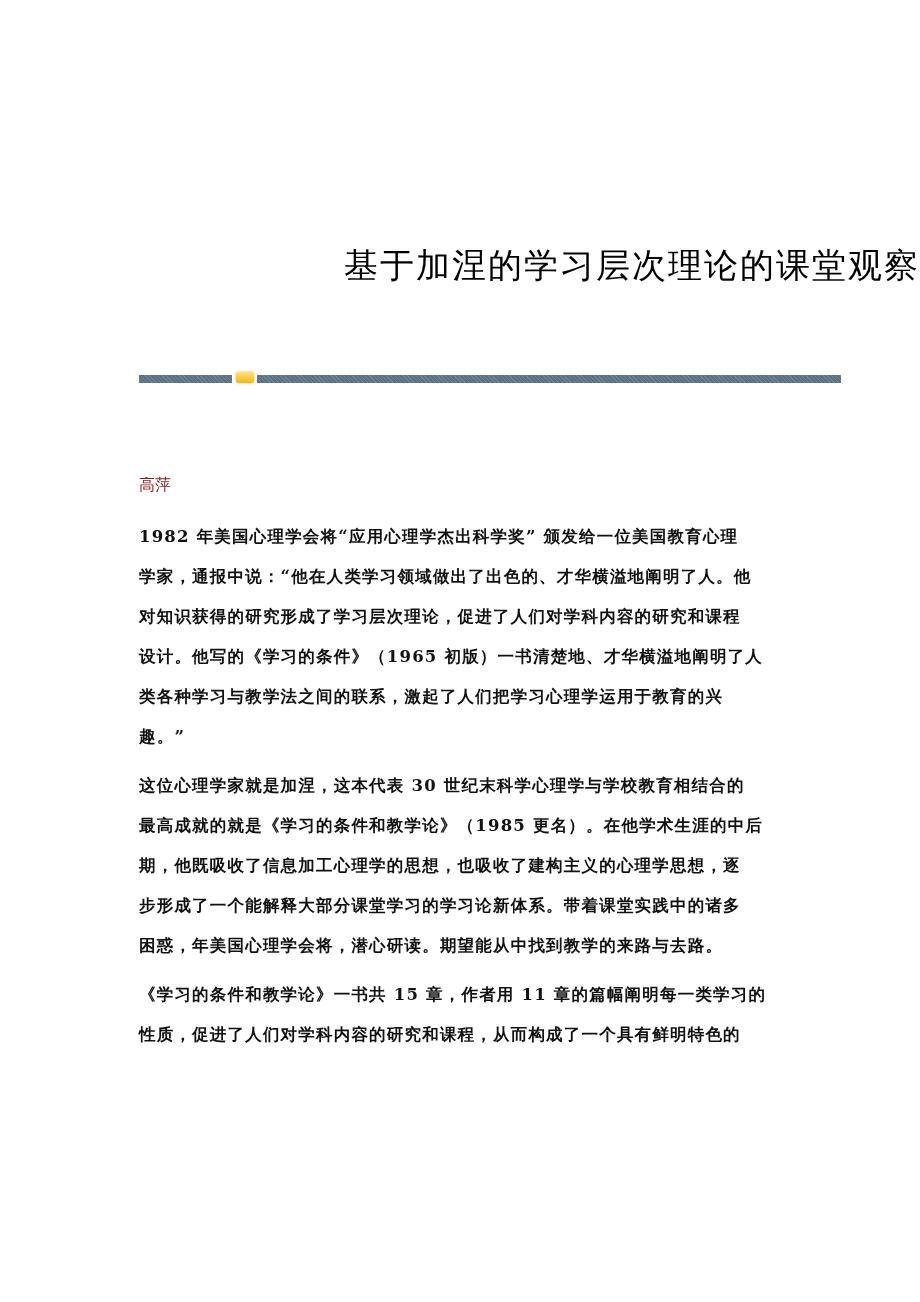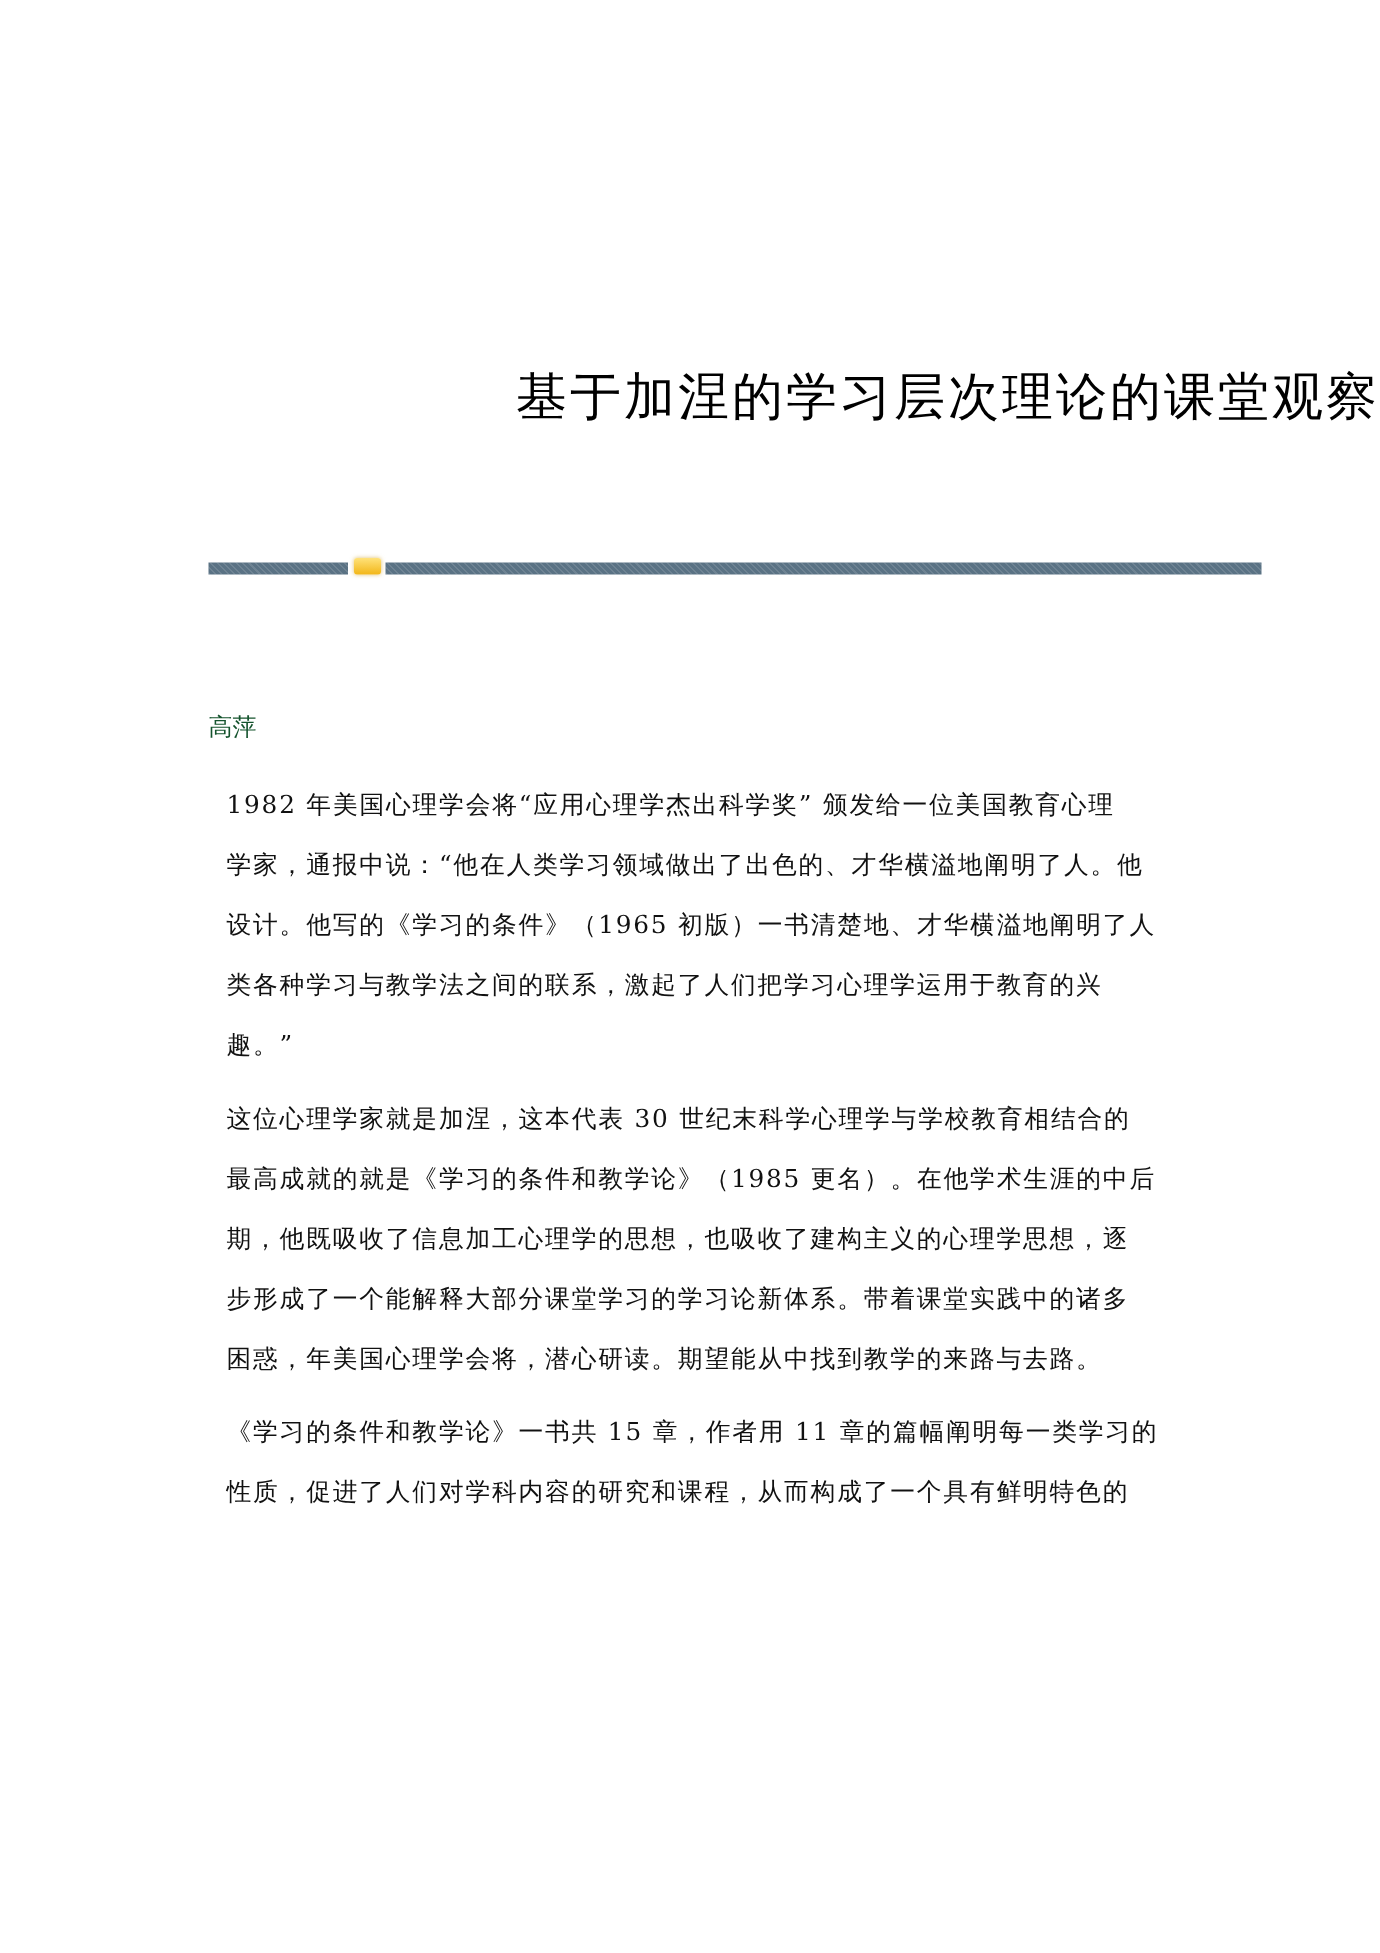--- a/index.html
+++ b/index.html
@@ -68,30 +68,31 @@
       height: 8px;
       background: #5a7284;
       background-image: repeating-linear-gradient(45deg, rgba(255,255,255,0.12) 0 1px, rgba(0,0,0,0) 1px 3px);
     }
     .author {
       position: absolute;
       left: 139px;
       top: 474px;
       font-size: 16px;
       line-height: 22px;
-      color: #14532d;
+      color: #7f1d1d;
     }
     .body-text {
       position: absolute;
       left: 139px;
       top: 525px;
       width: 650px;
     }
     .para {
-      margin: 0 0 9px 12px;
+      margin: 0 0 9px 0;
+      font-weight: bold;
     }
     .line {
       display: block;
       height: 40px;
       font-size: 16.5px;
       line-height: 24px;
       white-space: nowrap;
       letter-spacing: 1.2px;
       color: #111;
     }
@@ -109,20 +110,21 @@
     <div class="bar-right"></div>
   </div>
 
   <div class="author">高萍</div>
 
   <div class="body-text">
 
     <div class="para">
       <span class="line">1982 年美国心理学会将“应用心理学杰出科学奖” 颁发给一位美国教育心理</span>
       <span class="line">学家，通报中说：“他在人类学习领域做出了出色的、才华横溢地阐明了人。他</span>
+      <span class="line">对知识获得的研究形成了学习层次理论，促进了人们对学科内容的研究和课程</span>
       <span class="line">设计。他写的《学习的条件》（1965 初版）一书清楚地、才华横溢地阐明了人</span>
       <span class="line">类各种学习与教学法之间的联系，激起了人们把学习心理学运用于教育的兴</span>
       <span class="line">趣。”</span>
     </div>
 
     <div class="para">
       <span class="line">这位心理学家就是加涅，这本代表 30 世纪末科学心理学与学校教育相结合的</span>
       <span class="line">最高成就的就是《学习的条件和教学论》（1985 更名）。在他学术生涯的中后</span>
       <span class="line">期，他既吸收了信息加工心理学的思想，也吸收了建构主义的心理学思想，逐</span>
       <span class="line">步形成了一个能解释大部分课堂学习的学习论新体系。带着课堂实践中的诸多</span>

